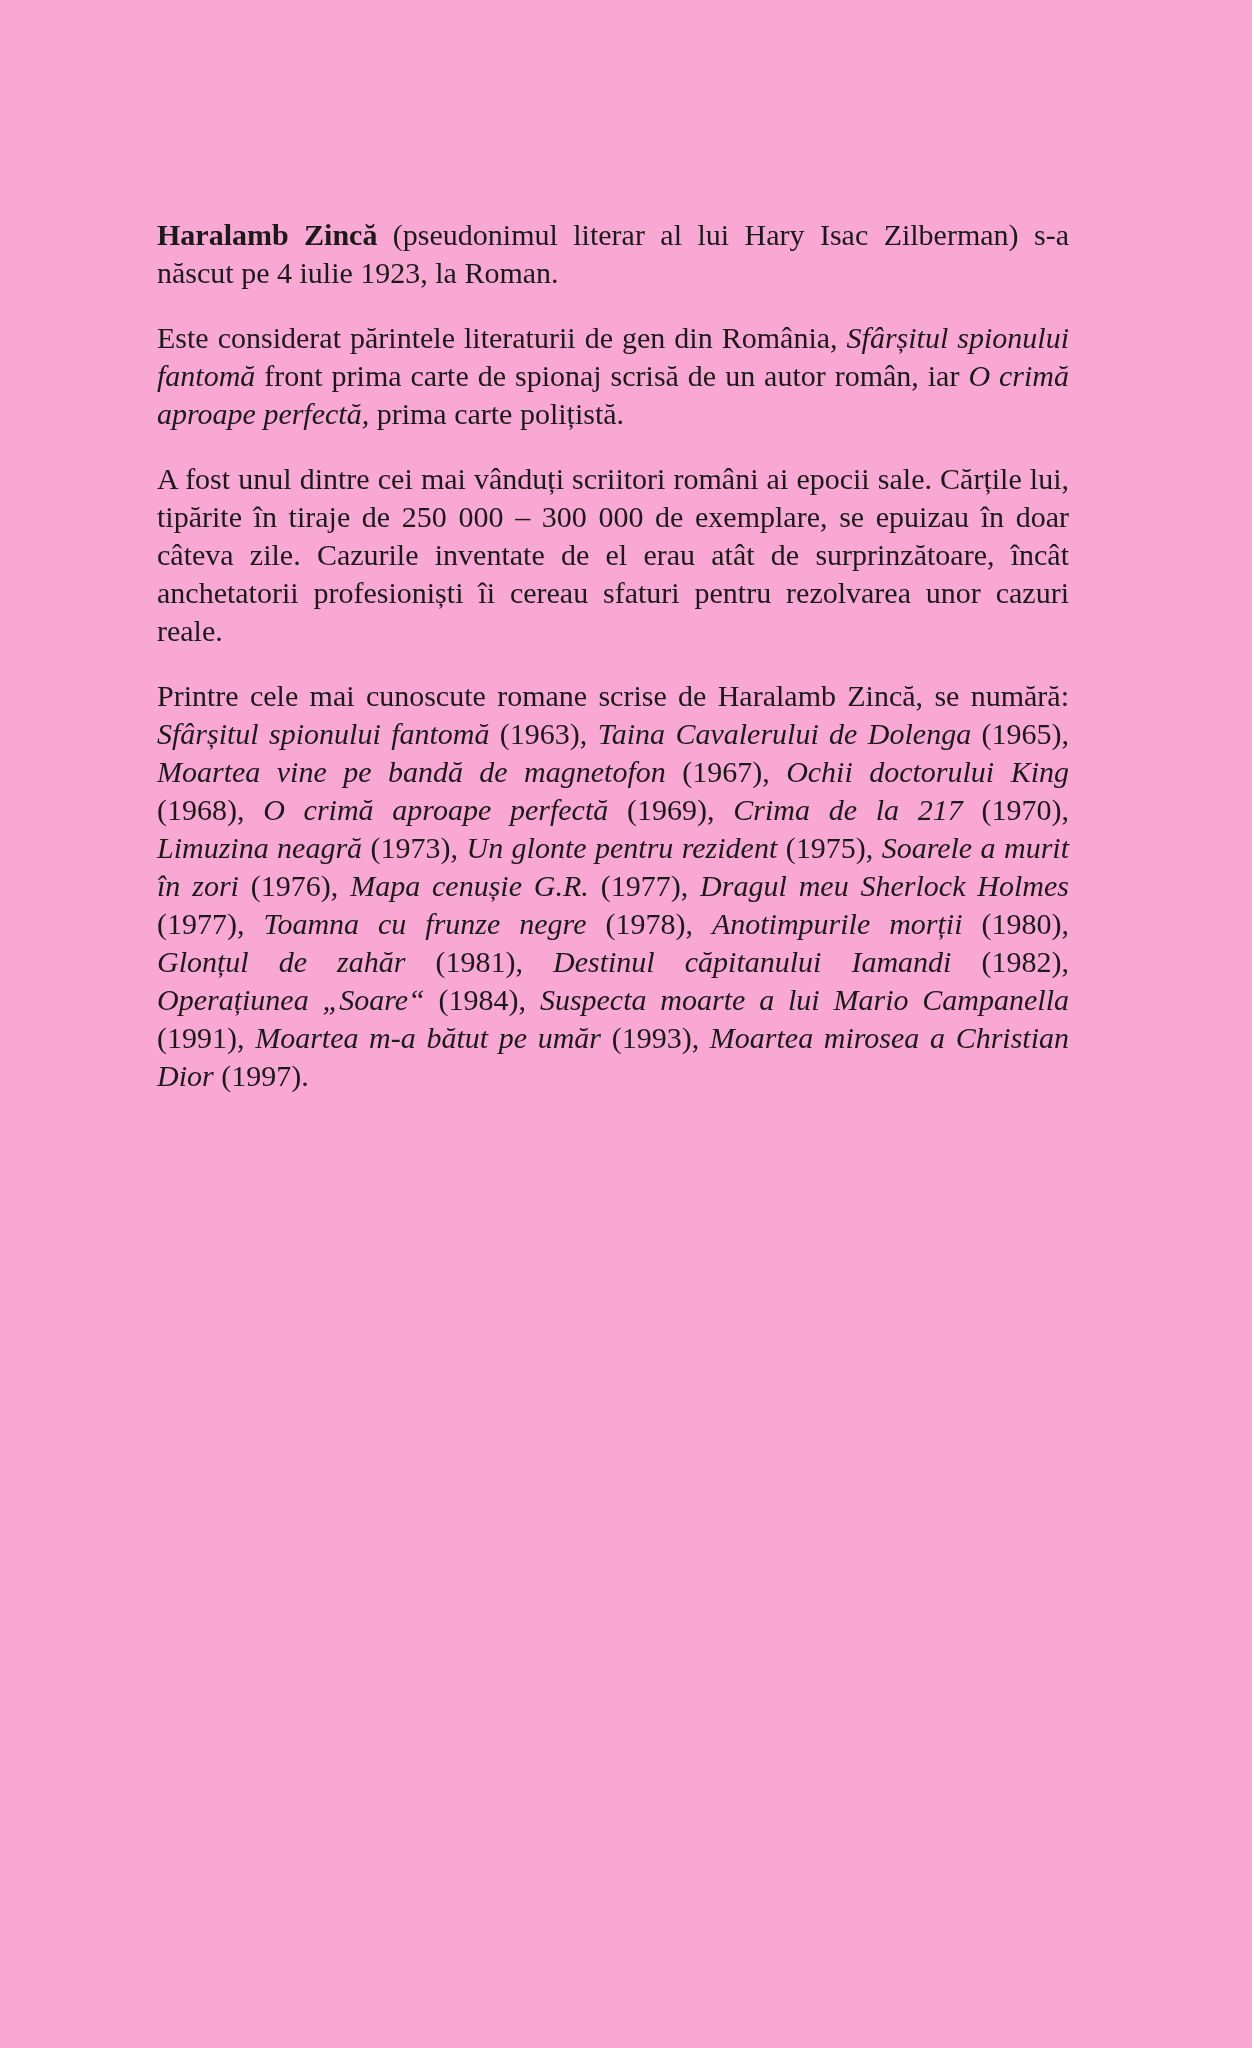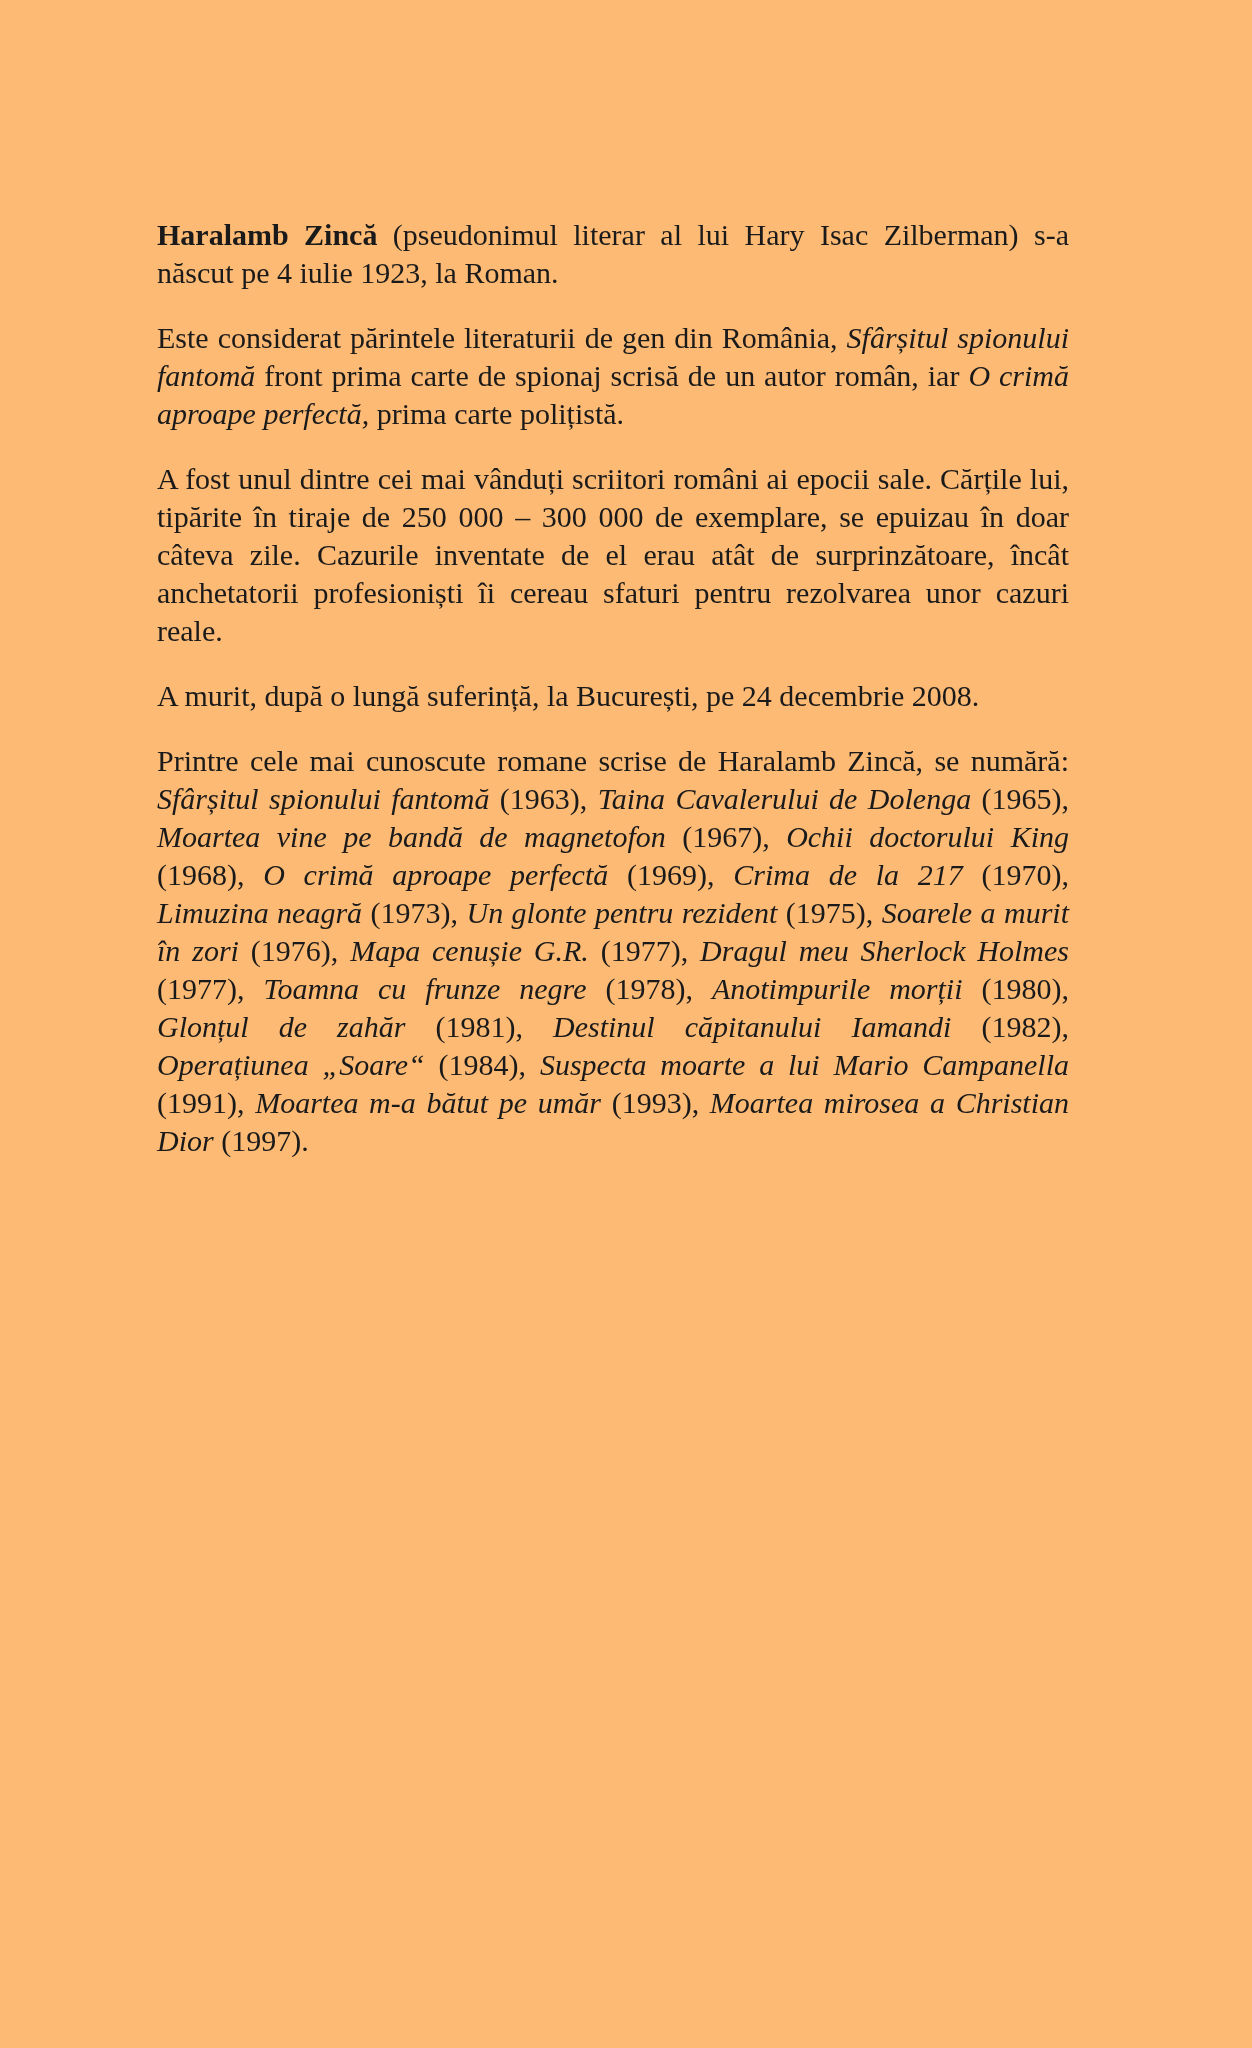--- a/index.html
+++ b/index.html
@@ -4,21 +4,21 @@
 <style>
   html, body {
     margin: 0;
     padding: 0;
     background: #ffffff;
   }
   .page {
     position: relative;
     width: 1252px;
     height: 2048px;
-    background: #fdba74;
+    background: #f9a8d4;
     overflow: hidden;
     font-family: "Liberation Serif", "DejaVu Serif", serif;
   }
   .text-block {
     position: absolute;
     left: 157px;
     top: 216px;
     width: 912px;
     color: #1a1a1a;
     font-size: 30px;
@@ -34,16 +34,15 @@
   .run-italic  { font-style: italic; font-weight: 400; }
 </style>
 </head>
 <body>
 
 <div class="page">
   <div class="text-block">
       <p><span class="run-bold">Haralamb Zincă</span><span class="run-regular"> (pseudonimul literar al lui Hary Isac Zilberman) s-a născut pe 4 iulie 1923, la Roman.</span></p>
       <p><span class="run-regular">Este considerat părintele literaturii de gen din România, </span><span class="run-italic">Sfârșitul spionului fantomă</span><span class="run-regular"> front prima carte de spionaj scrisă de un autor român, iar </span><span class="run-italic">O crimă aproape perfectă,</span><span class="run-regular"> prima carte polițistă.</span></p>
       <p><span class="run-regular">A fost unul dintre cei mai vânduți scriitori români ai epocii sale. Cărțile lui, tipărite în tiraje de 250 000 – 300 000 de exemplare, se epuizau în doar câteva zile. Cazurile inventate de el erau atât de surprinzătoare, încât anchetatorii profesioniști îi cereau sfaturi pentru rezolvarea unor cazuri reale.</span></p>
-      <p><span class="run-regular">A murit, după o lungă suferință, la București, pe 24 decembrie 2008.</span></p>
       <p><span class="run-regular">Printre cele mai cunoscute romane scrise de Haralamb Zincă, se numără: </span><span class="run-italic">Sfârșitul spionului fantomă</span><span class="run-regular"> (1963), </span><span class="run-italic">Taina Cavalerului de Dolenga</span><span class="run-regular"> (1965), </span><span class="run-italic">Moartea vine pe bandă de magnetofon</span><span class="run-regular"> (1967), </span><span class="run-italic">Ochii doctorului King</span><span class="run-regular"> (1968), </span><span class="run-italic">O crimă aproape perfectă</span><span class="run-regular"> (1969), </span><span class="run-italic">Crima de la 217</span><span class="run-regular"> (1970), </span><span class="run-italic">Limuzina neagră</span><span class="run-regular"> (1973), </span><span class="run-italic">Un glonte pentru rezident</span><span class="run-regular"> (1975), </span><span class="run-italic">Soarele a murit în zori</span><span class="run-regular"> (1976), </span><span class="run-italic">Mapa cenușie G.R.</span><span class="run-regular"> (1977), </span><span class="run-italic">Dragul meu Sherlock Holmes</span><span class="run-regular"> (1977), </span><span class="run-italic">Toamna cu frunze negre</span><span class="run-regular"> (1978), </span><span class="run-italic">Anotimpurile morții</span><span class="run-regular"> (1980), </span><span class="run-italic">Glonțul de zahăr</span><span class="run-regular"> (1981), </span><span class="run-italic">Destinul căpitanului Iamandi</span><span class="run-regular"> (1982), </span><span class="run-italic">Operațiunea „Soare“</span><span class="run-regular"> (1984), </span><span class="run-italic">Suspecta moarte a lui Mario Campanella</span><span class="run-regular"> (1991), </span><span class="run-italic">Moartea m-a bătut pe umăr</span><span class="run-regular"> (1993), </span><span class="run-italic">Moartea mirosea a Christian Dior</span><span class="run-regular"> (1997).</span></p>
     </div>
 </div>
 
 </body></html>

